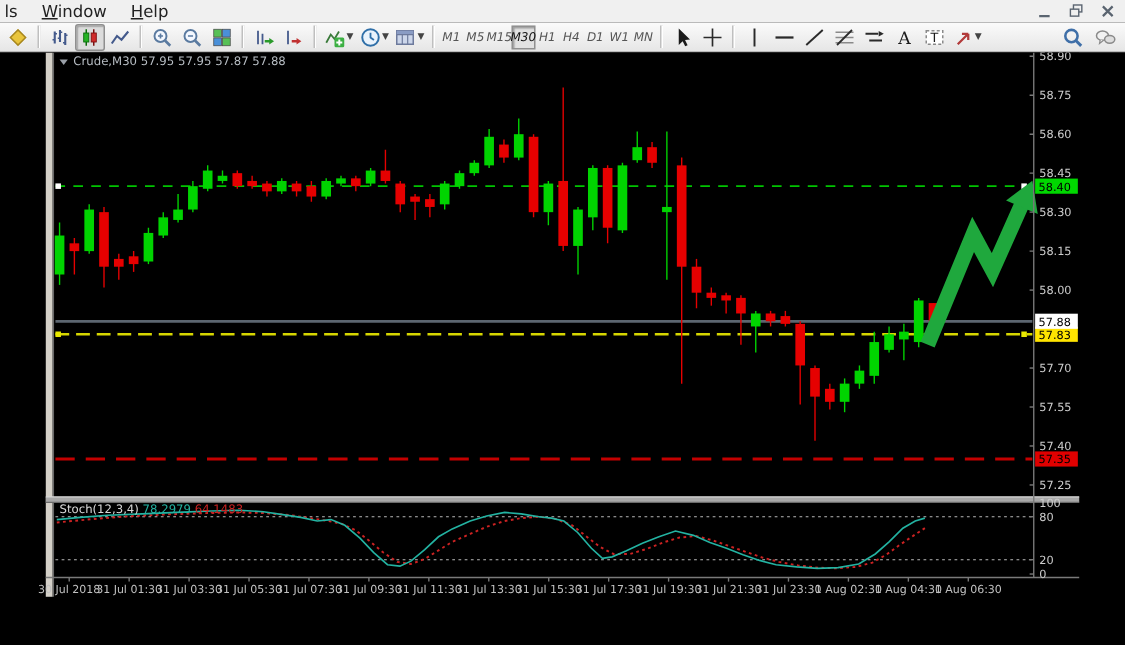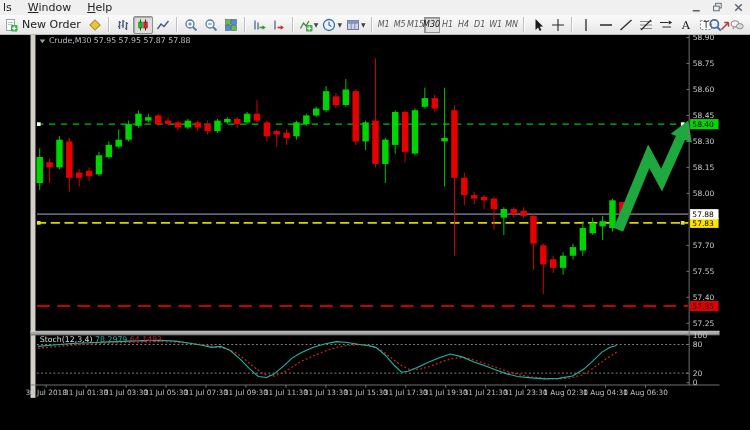--- a/index.html
+++ b/index.html
@@ -53,30 +53,20 @@
         </svg>
       </div>
       <div class="winbtn">
         <svg width="13" height="13" viewBox="0 0 14 14">
           <path d="M3.5 3.5l7 7M10.5 3.5l-7 7" stroke="#5a6470" stroke-width="1.6"></path>
         </svg>
       </div>
     </div>
 
   <div id="toolbar">
-      <div class="tb-btn">
-        <svg width="14" height="14" viewBox="0 0 14 14">
-          <rect x="2.5" y="1.5" width="8" height="11" fill="#fdfdfd" stroke="#9aa8b5"></rect>
-          <line x1="4" y1="4.5" x2="9" y2="4.5" stroke="#b9c4cf"></line>
-          <line x1="4" y1="6.5" x2="9" y2="6.5" stroke="#b9c4cf"></line>
-          <rect x="7" y="7" width="6.5" height="6.5" rx="1" fill="#3cb043"></rect>
-          <path d="M10.2 8.3v4M8.2 10.3h4" stroke="#fff" stroke-width="1.3"></path>
-        </svg>
-        <span class="tb-label">New Order</span>
-      </div>
       <div class="tb-btn">
         <svg width="14" height="14" viewBox="0 0 14 14">
           <rect x="3.4" y="3.4" width="7.2" height="7.2" fill="#e9c53d" stroke="#a8871d" transform="rotate(45 7 7)"></rect>
         </svg>
       </div>
       <div class="tb-sep"></div>
       <div class="tb-btn">
         <svg width="14" height="14" viewBox="0 0 14 14">
           <path d="M3.5 3v8M7 2v8M10.5 4v8" stroke="#445a8c" stroke-width="1.4"></path>
           <path d="M2 8.5h1.5M3.5 4.5H5M5.5 7.5H7M7 3.5h1.5M9 10.5h1.5M10.5 5.5H12" stroke="#445a8c"></path>

